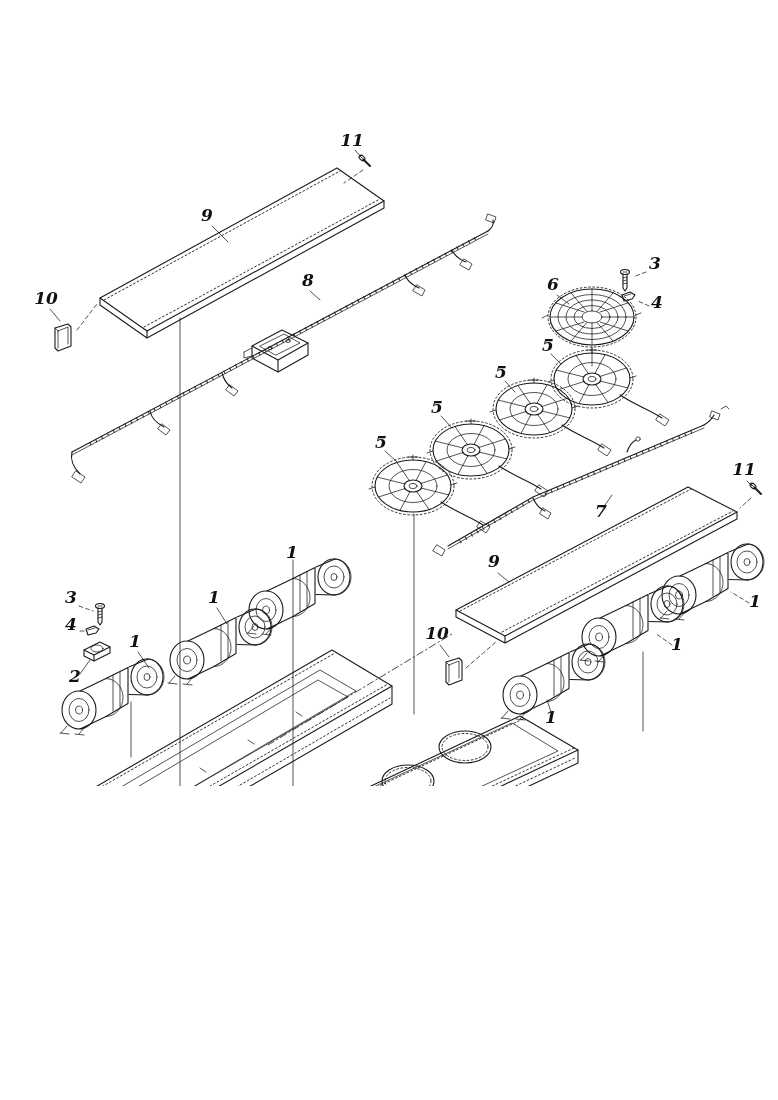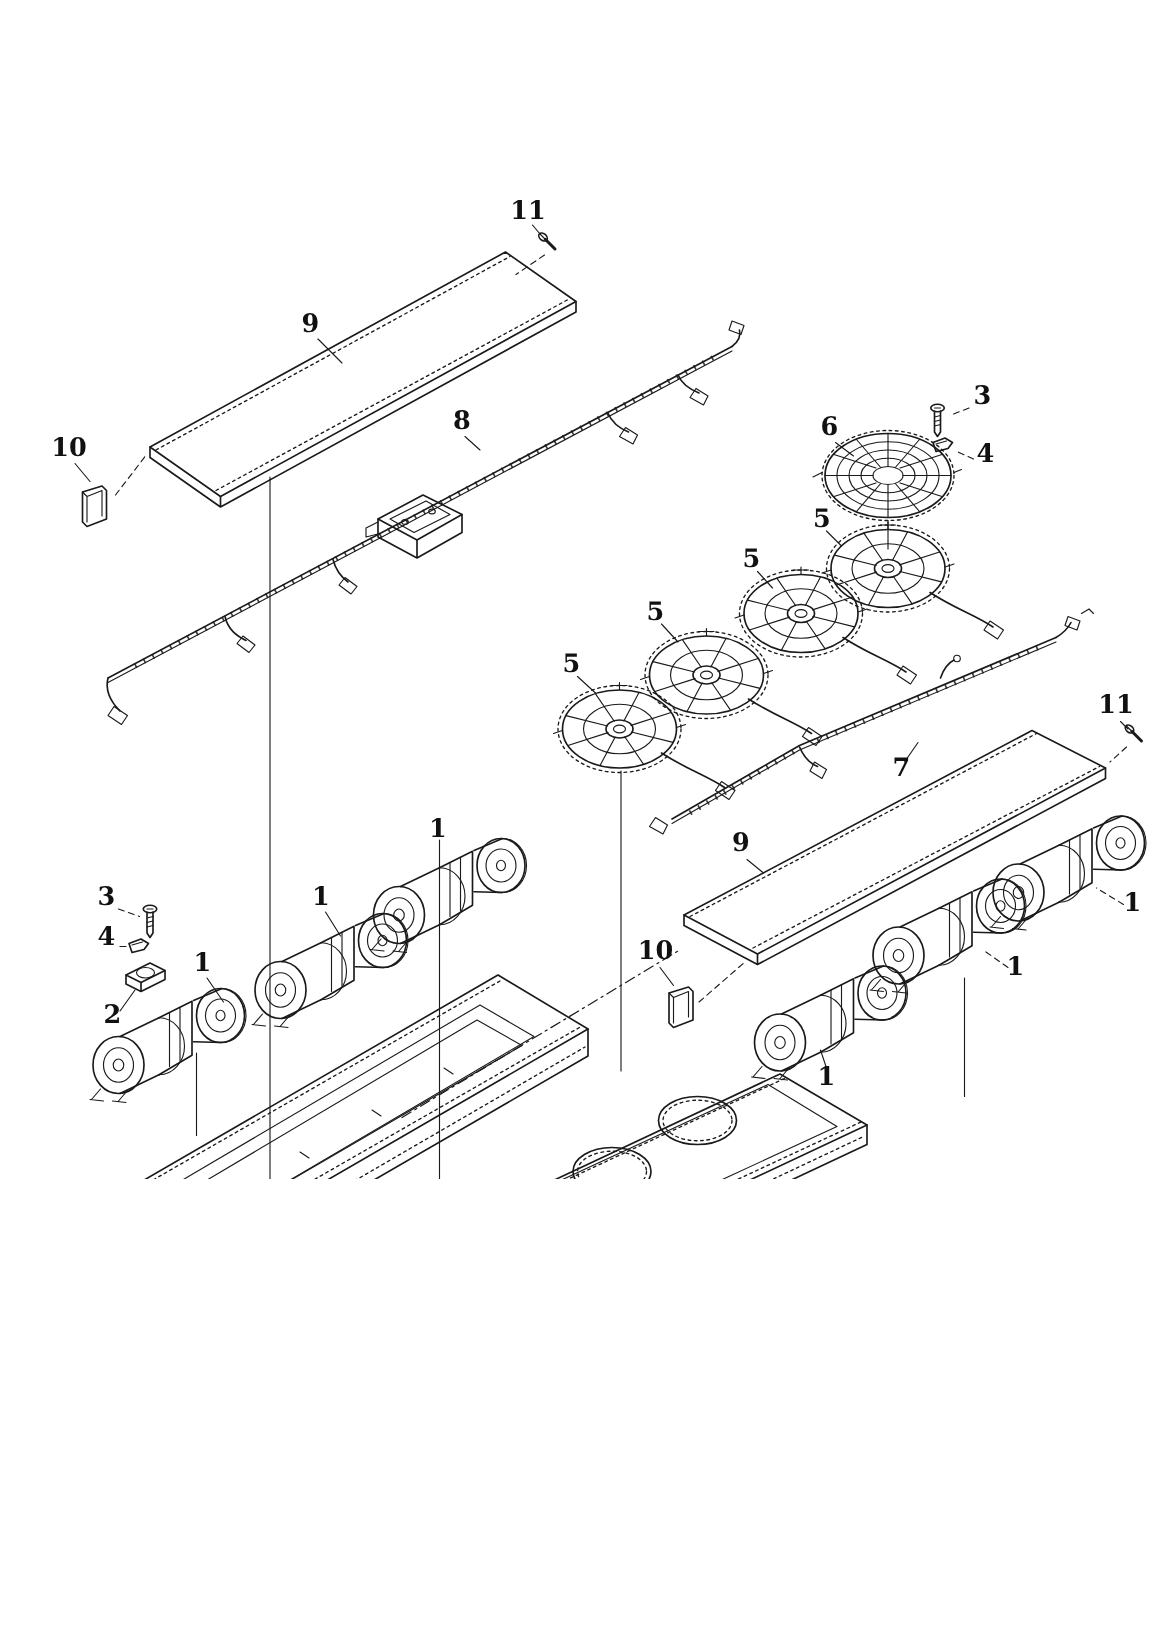--- a/index.html
+++ b/index.html
@@ -1,16 +1,16 @@
 <!DOCTYPE html>
 <html><head>
 <meta charset="utf-8">
 <style>
   html,body{margin:0;padding:0;background:#fff;}
-  .page{position:relative;width:778px;height:786px;background:#fff;overflow:hidden;}
+  .page{position:relative;width:778px;height:786px;background:#fff;overflow:hidden;font-style:italic;}
   svg{display:block;}
   .ln{fill:none;stroke:#1a1a1a;stroke-width:1.1;stroke-linecap:round;stroke-linejoin:round;}
   .thin{stroke-width:0.75;}
   .thick{stroke-width:2;}
   .dash{stroke-dasharray:4,3;}
   .dash2{stroke-dasharray:1.8,2.4;stroke-width:0.9;}
   .dashdot{stroke-dasharray:7,3,1.5,3;stroke-width:0.8;}
   .tick{stroke-dasharray:1.1,5.5;stroke-width:3.4;stroke-linecap:butt;}
   .callout{font-family:"DejaVu Serif","Liberation Serif",serif;font-size:17px;font-weight:600;fill:#111;}
   .dwg{font-family:"DejaVu Sans","Liberation Sans",sans-serif;font-size:9.5px;letter-spacing:.5px;fill:#111;}

